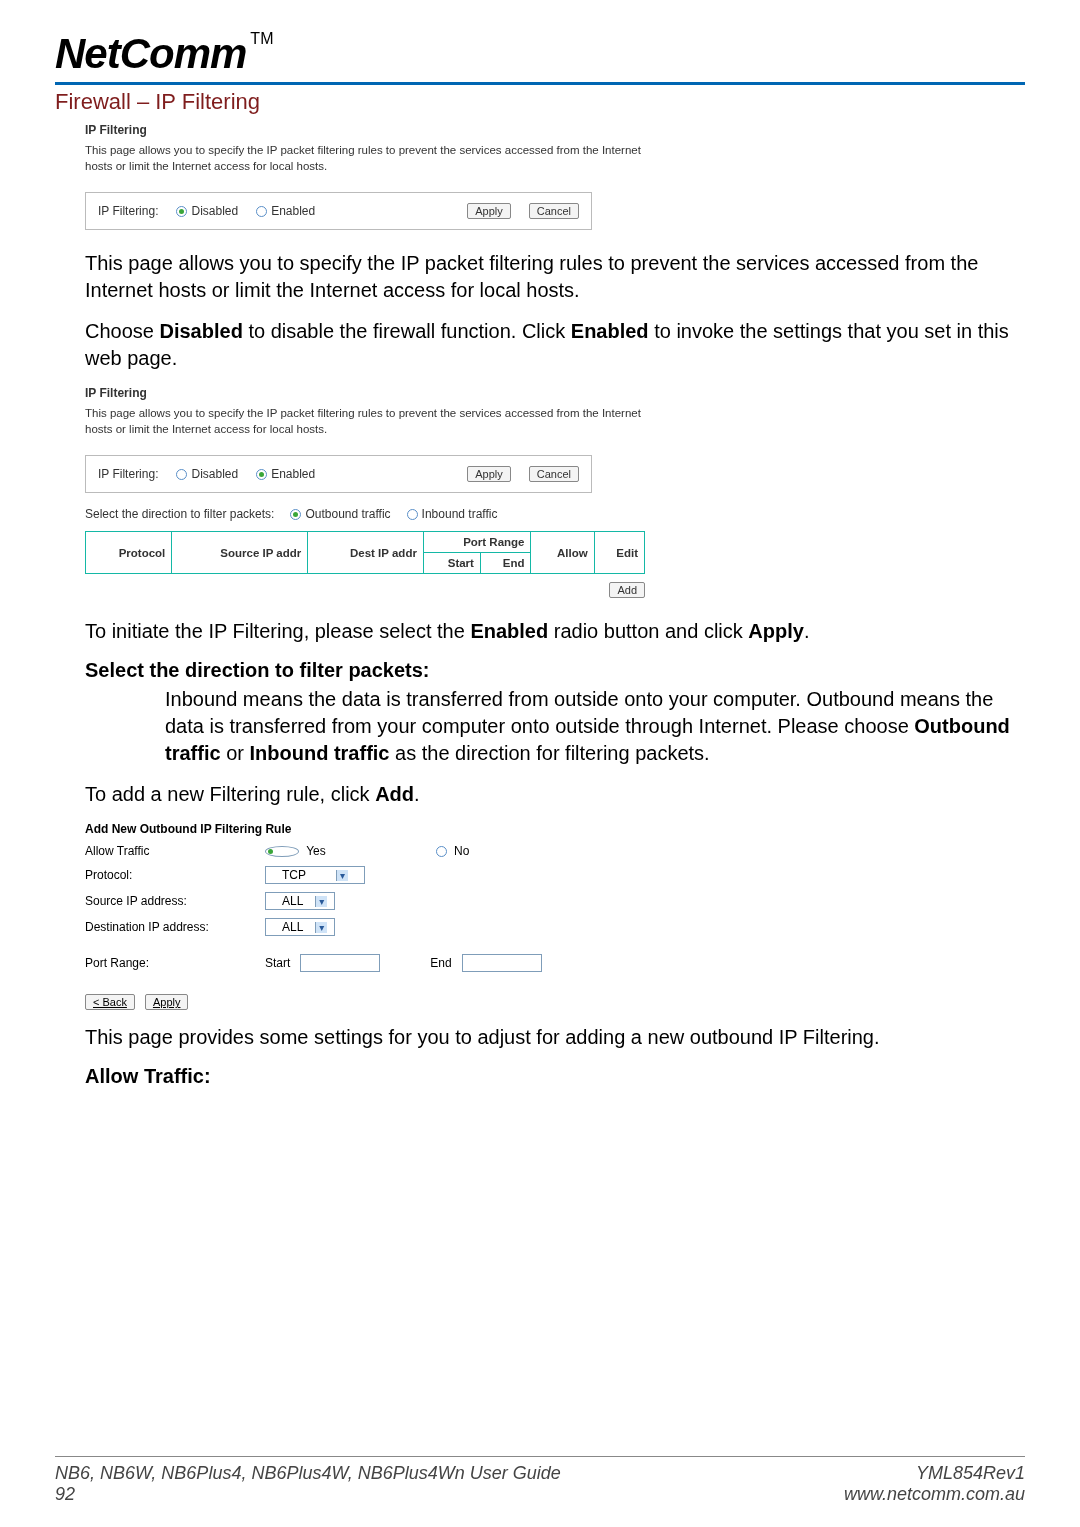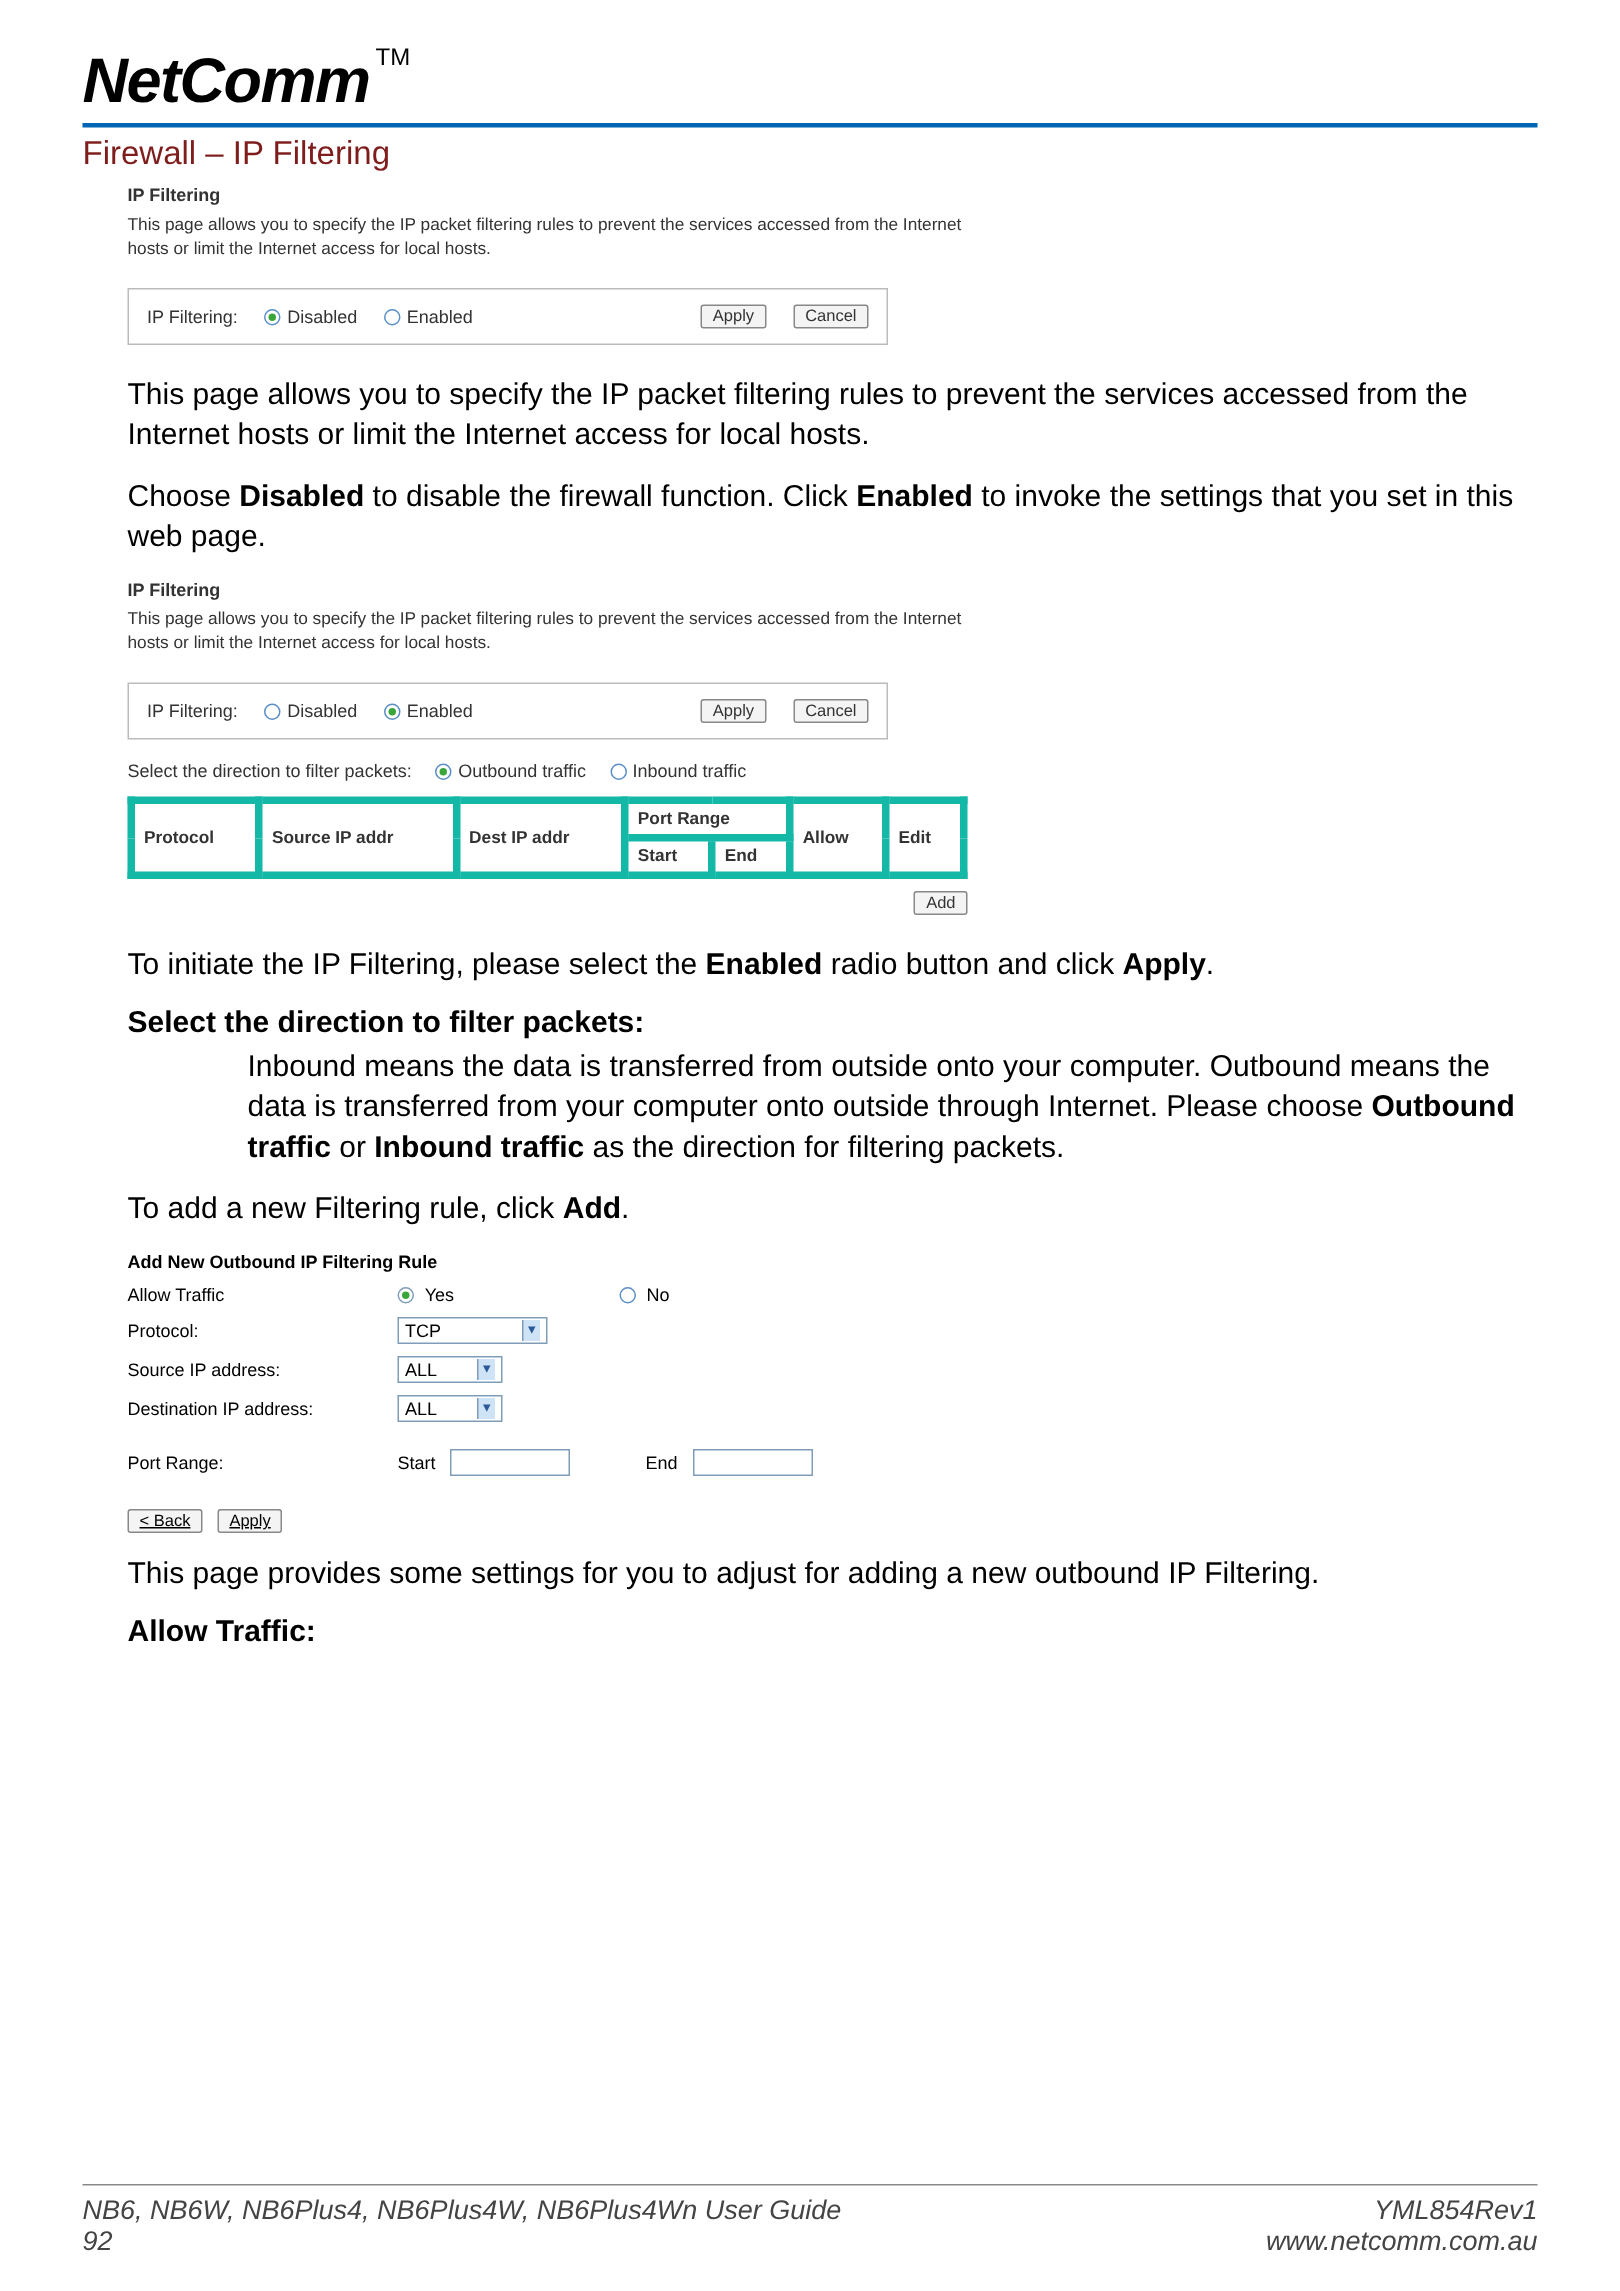--- a/index.html
+++ b/index.html
@@ -113,23 +113,23 @@
     margin: 0 0 14px 110px;
   }
   
   .rule-table {
     border-collapse: collapse;
     width: 560px;
     font-size: 11.5px;
     margin-top: 10px;
   }
   .rule-table th, .rule-table td {
-    border: 5px solid #14b8a6;
+    border: 1px solid #14b8a6;
     padding: 4px 6px;
-    text-align: left;
+    text-align: right;
     font-weight: bold;
   }
   .rule-table .subhead th { font-weight: bold; }
   .add-btn-row {
     text-align: right;
     width: 560px;
     margin-top: 8px;
   }
   .direction-row {
     font-size: 12px;
@@ -150,23 +150,24 @@
     align-items: center;
     margin: 8px 0;
     gap: 10px;
   }
   .form-ss .lbl {
     width: 170px;
   }
   .form-ss .sel {
     border: 1px solid #7f9db9;
     background: #fff;
-    padding: 1px 4px;
+    padding: 1px 16px;
     font-size: 12px;
     display: inline-flex;
+    align-items: center;
     gap: 6px;
   }
   .form-ss .sel .chev {
     background: #cfe3f7;
     border-left: 1px solid #7f9db9;
     padding: 0 3px;
     color: #2a5a9a;
     font-size: 10px;
   }
   .form-ss .txt {

